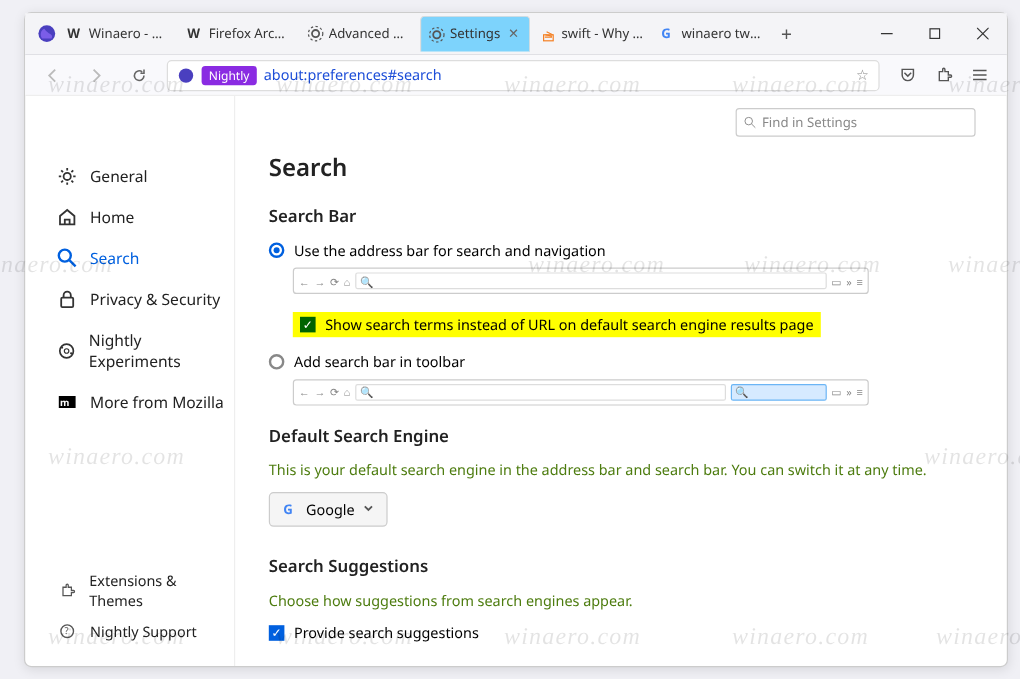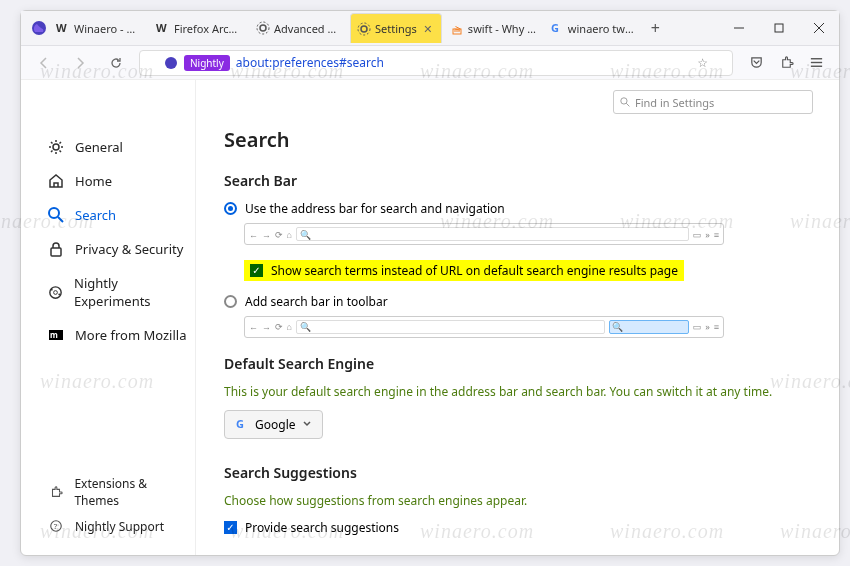--- a/index.html
+++ b/index.html
@@ -4,34 +4,34 @@
 <style>
 * { margin: 0; padding: 0; box-sizing: border-box; font-family: "Segoe UI", system-ui, sans-serif; }
 body { background: #f0f0f5; width: 850px; height: 566px; position: relative; overflow: hidden; }
 
 
 .window { position: absolute; top: 10px; left: 20px; width: 820px; height: 546px; background: #fff; border: 1px solid #ccc; border-radius: 6px; box-shadow: 0 2px 10px rgba(0,0,0,0.1); display: flex; flex-direction: column; }
 .titlebar { height: 35px; background: #f4f4f7; display: flex; align-items: center; border-bottom: 1px solid #e0e0e5; }
 .ff-icon { width: 28px; display: flex; justify-content: center; align-items: center; padding-left: 8px; }
 .tabs { flex: 1; display: flex; align-items: center; height: 100%; overflow: hidden; }
 .tab { height: 30px; display: flex; align-items: center; padding: 0 6px; font-size: 11px; color: #333; gap: 4px; min-width: 0; border-radius: 4px 4px 0 0; margin: 0 1px; }
-.tab.active { background: #fde047; border: 1px solid #ddd; border-bottom: none; }
+.tab.active { background: #7dd3fc; border: 1px solid #ddd; border-bottom: none; }
 .tab .favicon { width: 14px; height: 14px; flex-shrink: 0; }
 .tab .label { white-space: nowrap; overflow: hidden; text-overflow: ellipsis; max-width: 68px; }
 .tab.active .label { max-width: 50px; }
 .tab .close { width: 14px; text-align: center; color: #666; flex-shrink: 0; }
 .newtab { padding: 0 8px; color: #555; font-size: 16px; }
 .win-controls { display: flex; }
 .win-btn { width: 40px; height: 30px; display: flex; align-items: center; justify-content: center; color: #333; font-size: 12px; }
 
 
 .urlbar-row { height: 34px; display: flex; align-items: center; padding: 0 10px; gap: 10px; background: #f9f9fc; border-bottom: 1px solid #eee; }
 .nav-btn { width: 26px; height: 26px; display: flex; align-items: center; justify-content: center; color: #666; }
 .nav-btn.disabled { color: #bbb; }
-.urlbar { flex: 1; height: 26px; background: #fff; border: 1px solid #ddd; border-radius: 4px; display: flex; align-items: center; padding: 0 24px; font-size: 12px; gap: 6px; }
+.urlbar { flex: 1; height: 26px; background: #fff; border: 1px solid #ddd; border-radius: 4px; display: flex; align-items: center; padding: 0 8px; font-size: 12px; gap: 6px; }
 .nightly-badge { background: #8a2be2; color: #fff; font-size: 10px; padding: 1px 6px; border-radius: 3px; }
 .urlbar-text { color: #1d4ed8; flex: 1; }
 .urlbar-icon { color: #888; }
 .ext-icons { display: flex; gap: 12px; padding: 0 4px; }
 .ext-icon { width: 18px; height: 18px; display: flex; align-items: center; justify-content: center; color: #555; }
 
 
 .content { flex: 1; display: flex; overflow: hidden; position: relative; }
 .sidebar { width: 175px; border-right: 1px solid #eee; padding: 50px 0 10px 22px; display: flex; flex-direction: column; }
 .side-items { flex: 1; }

